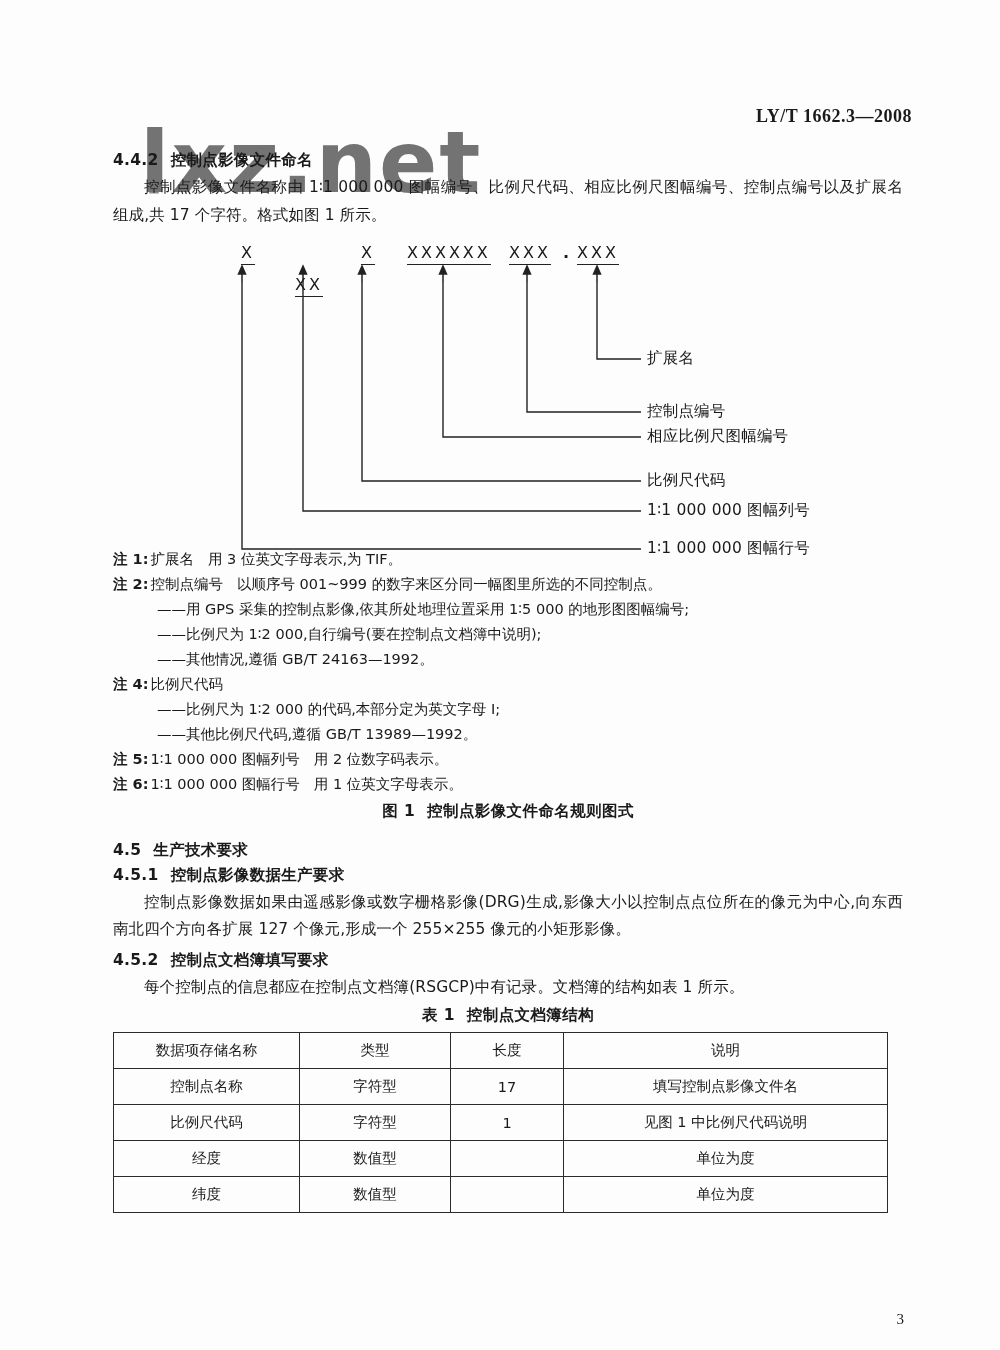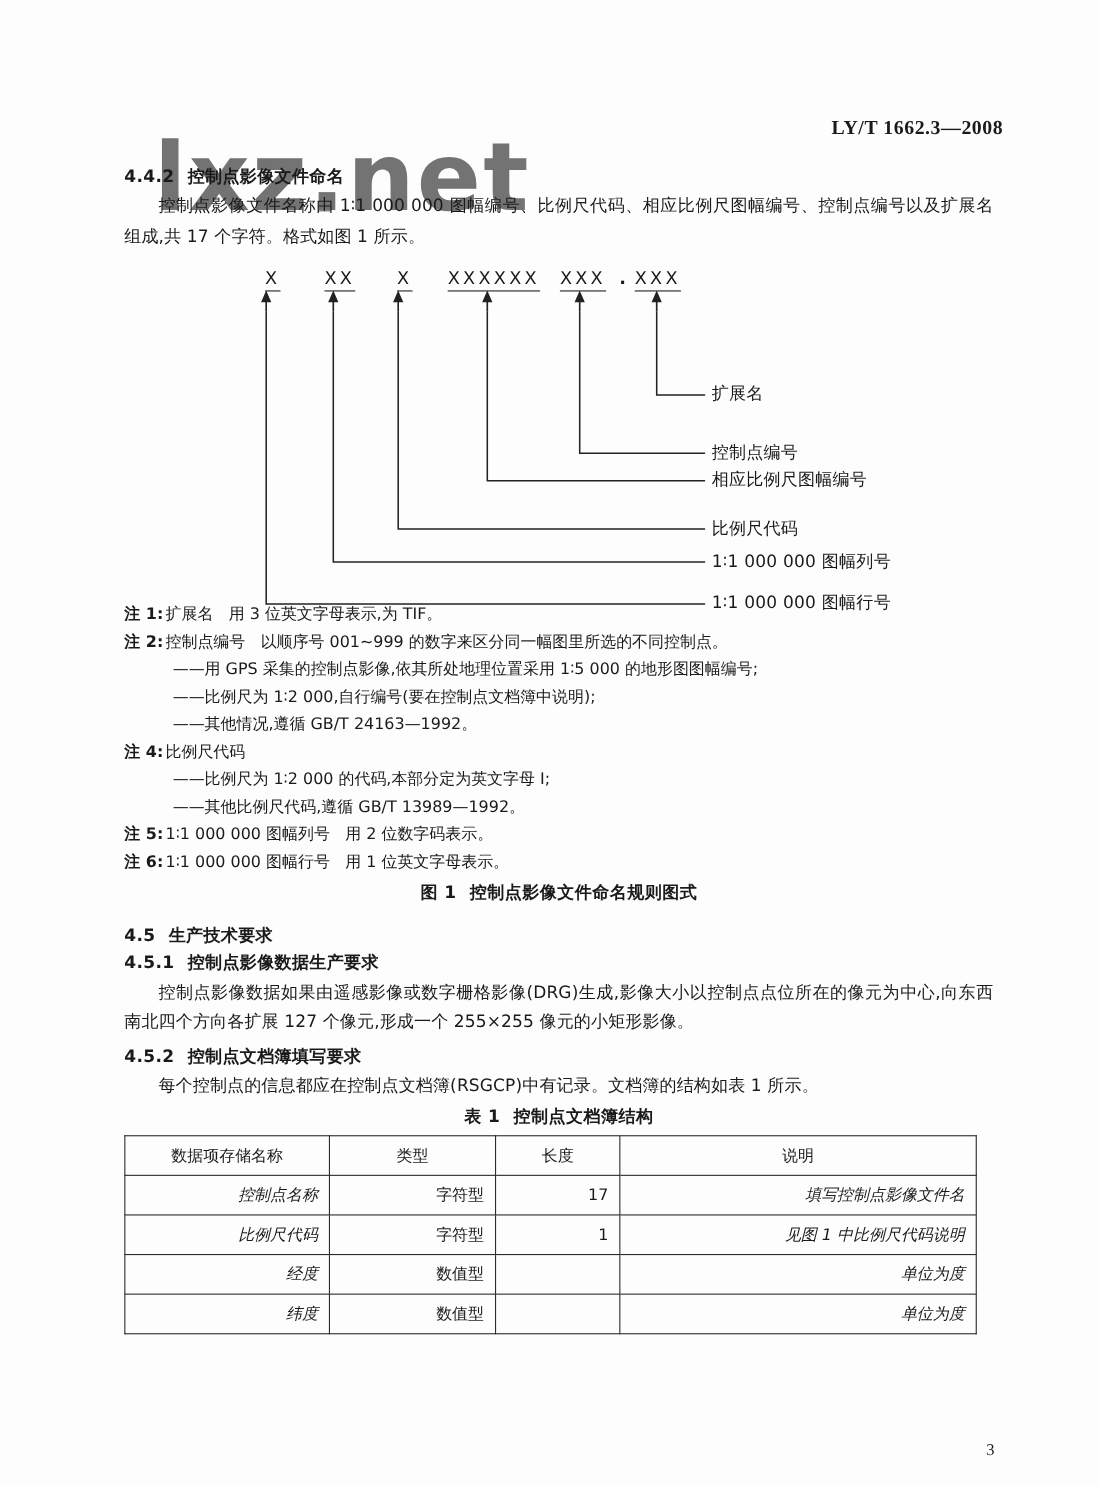--- a/index.html
+++ b/index.html
@@ -147,22 +147,22 @@
     font-family: "DejaVu Sans", sans-serif;
     font-size: 14.5px;
   }
   table.struct td, table.struct th {
     border: 1.3px solid #2b2b2b;
     height: 35px;
     padding: 0 10px;
     font-weight: normal;
   }
   table.struct th { text-align: center; }
-  table.struct td.c { text-align: right; }
-  table.struct td.l { text-align: right; font-style: italic; }
+  table.struct td.c { text-align: center; }
+  table.struct td.l { text-align: center; }
 
   .page-num {
     position: absolute;
     right: 96px;
     bottom: 22px;
     font-size: 15px;
     font-family: "Liberation Serif", serif;
     z-index: 2;
   }
 </style>
@@ -179,21 +179,21 @@
 
     <div style="height:150px"></div>
     <div class="h3">
       <span class="num">4.4.2</span><span>控制点影像文件命名</span>
     </div>
     <p class="body indent">控制点影像文件名称由 1∶1 000 000 图幅编号、比例尺代码、相应比例尺图幅编号、控制点编号以及扩展名组成,共 17 个字符。格式如图 1 所示。</p>
 
     <div class="diagram">
       <div class="tokens" id="token-row">
           <span class="token" style="left: 128px;">X</span>
-          <span class="token" style="left: 182px;">XX</span>
+          <span class="token" style="left: 182px; margin-top: 32px;">XX</span>
           <span class="token" style="left: 248px;">X</span>
           <span class="token" style="left: 294px;">XXXXXX</span>
           <span class="token" style="left: 396px;">XXX</span>
           <span class="token dot" style="left: 450px;">.</span>
           <span class="token" style="left: 464px;">XXX</span>
         </div>
 
       <svg class="leaders" width="790" height="330" viewBox="0 0 790 330">
 
         <g stroke="#222" stroke-width="1.5" fill="#222">

